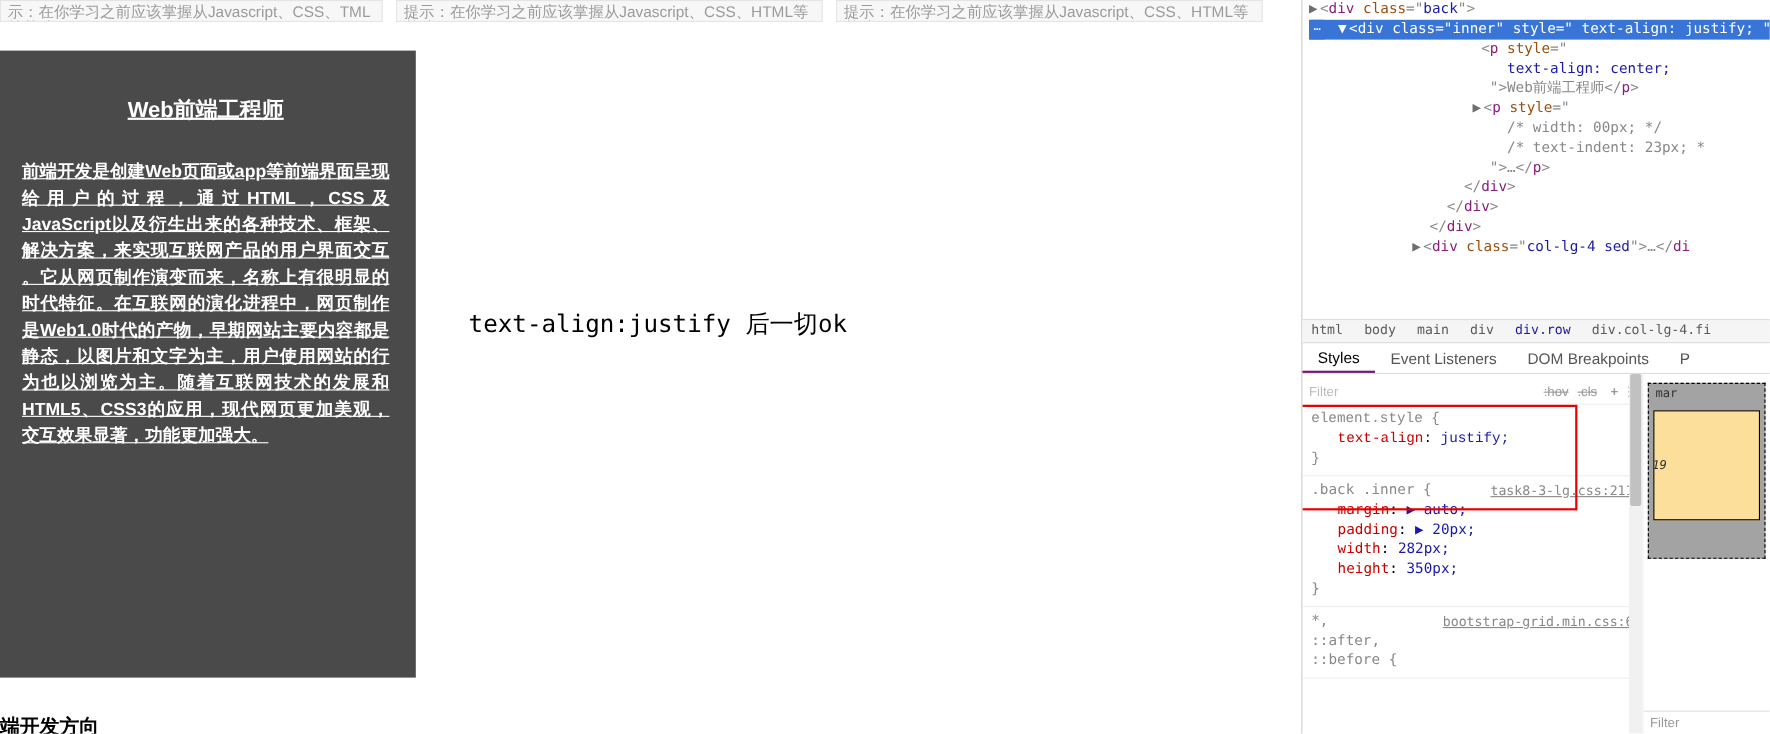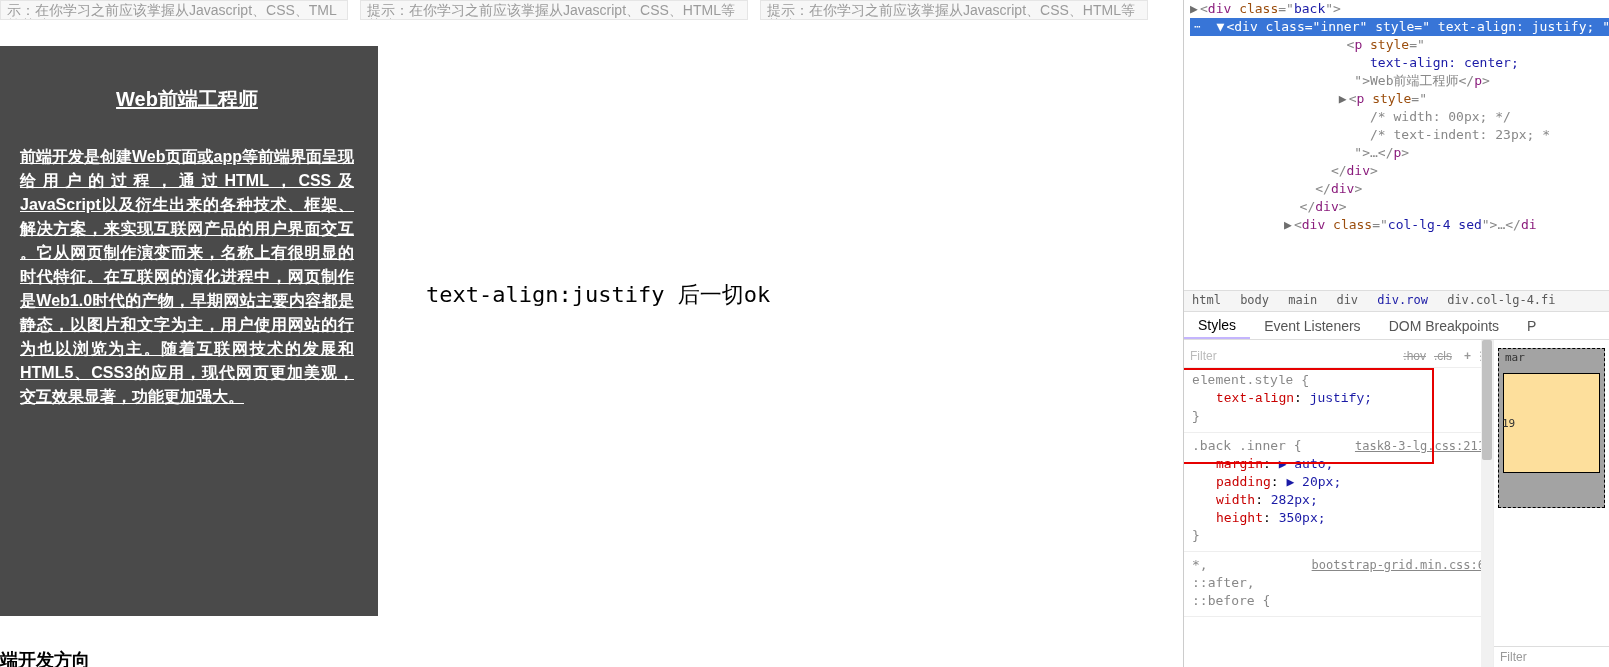--- a/index.html
+++ b/index.html
@@ -147,21 +147,21 @@
     font-size: 14px;
     color: #555;
     font-family: "Segoe UI", Arial, sans-serif;
   }
   .subtabs .tab {
     padding: 4px 14px;
     cursor: pointer;
   }
   .subtabs .tab.active {
     color: #000;
-    border-bottom: 2px solid #c4b5fd;
+    border-bottom: 2px solid #701a75;
   }
 
   .styles-body {
     flex: 1 1 auto;
     display: flex;
     overflow: hidden;
   }
   .styles-rules {
     width: 310px;
     border-right: 1px solid #eee;
@@ -218,20 +218,21 @@
     height:160px;
   }
   .margin-label { position:absolute; top:2px; left:6px; font-size:11px;}
   .border-box {
     border:1px solid #000;
     background:#fddf9c;
     margin-top:6px;
     height:100px;
     position:relative;
     padding:18px 4px 4px 4px;
+    font-style:italic;
   }
   .num-left { position:absolute; left:-2px; top:50%; transform:translateY(-50%); font-size:11px;}
   .bottom-filter {
     position:absolute;
     bottom:0; left:0; right:0;
     border-top:1px solid #ddd;
     padding:3px 6px;
     font-size:12px;
     color:#999;
     font-family: Arial, sans-serif;

